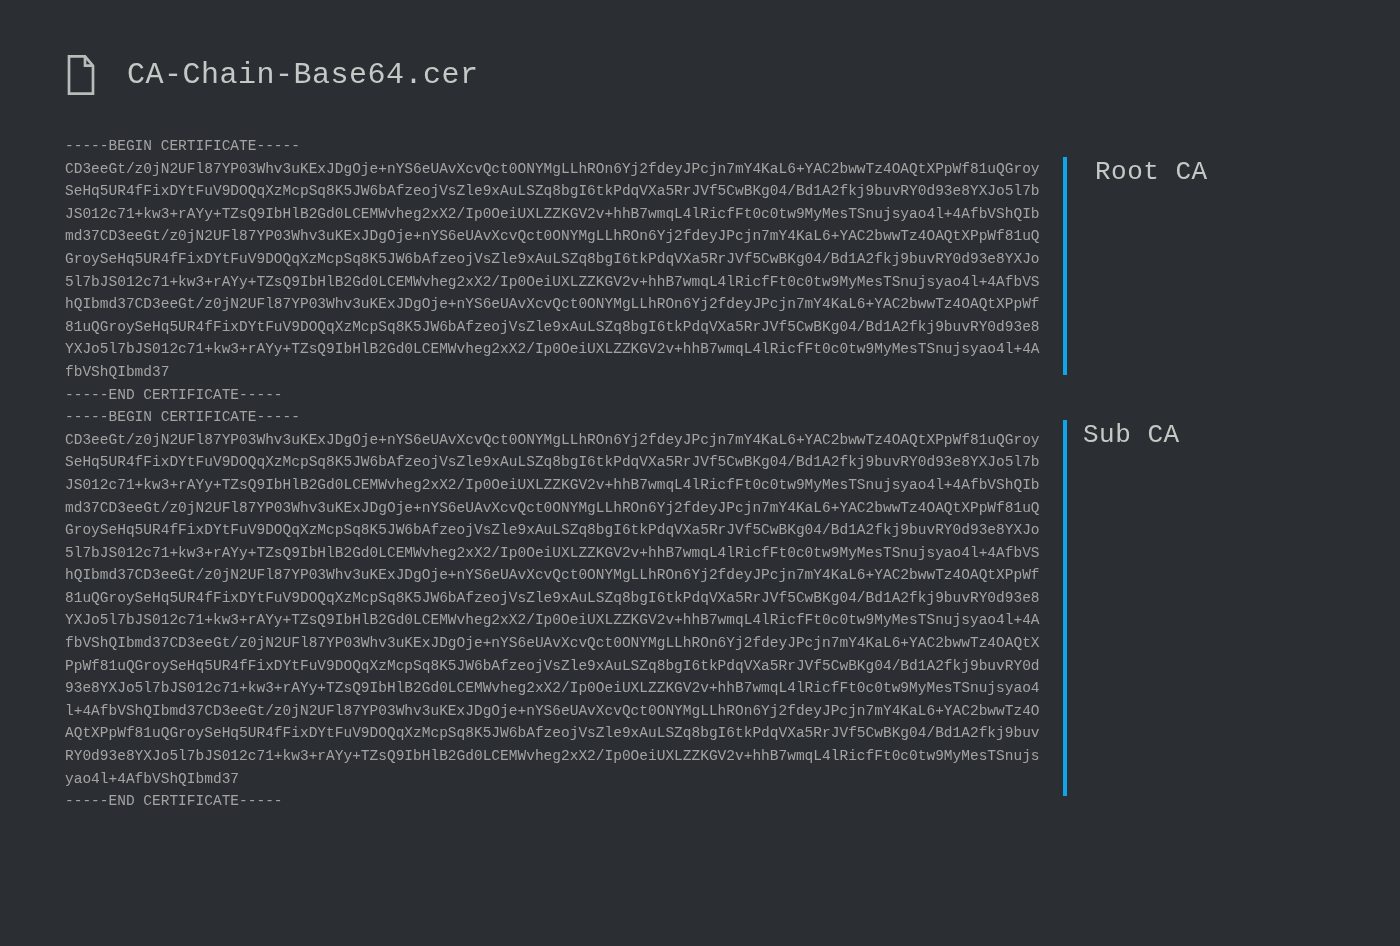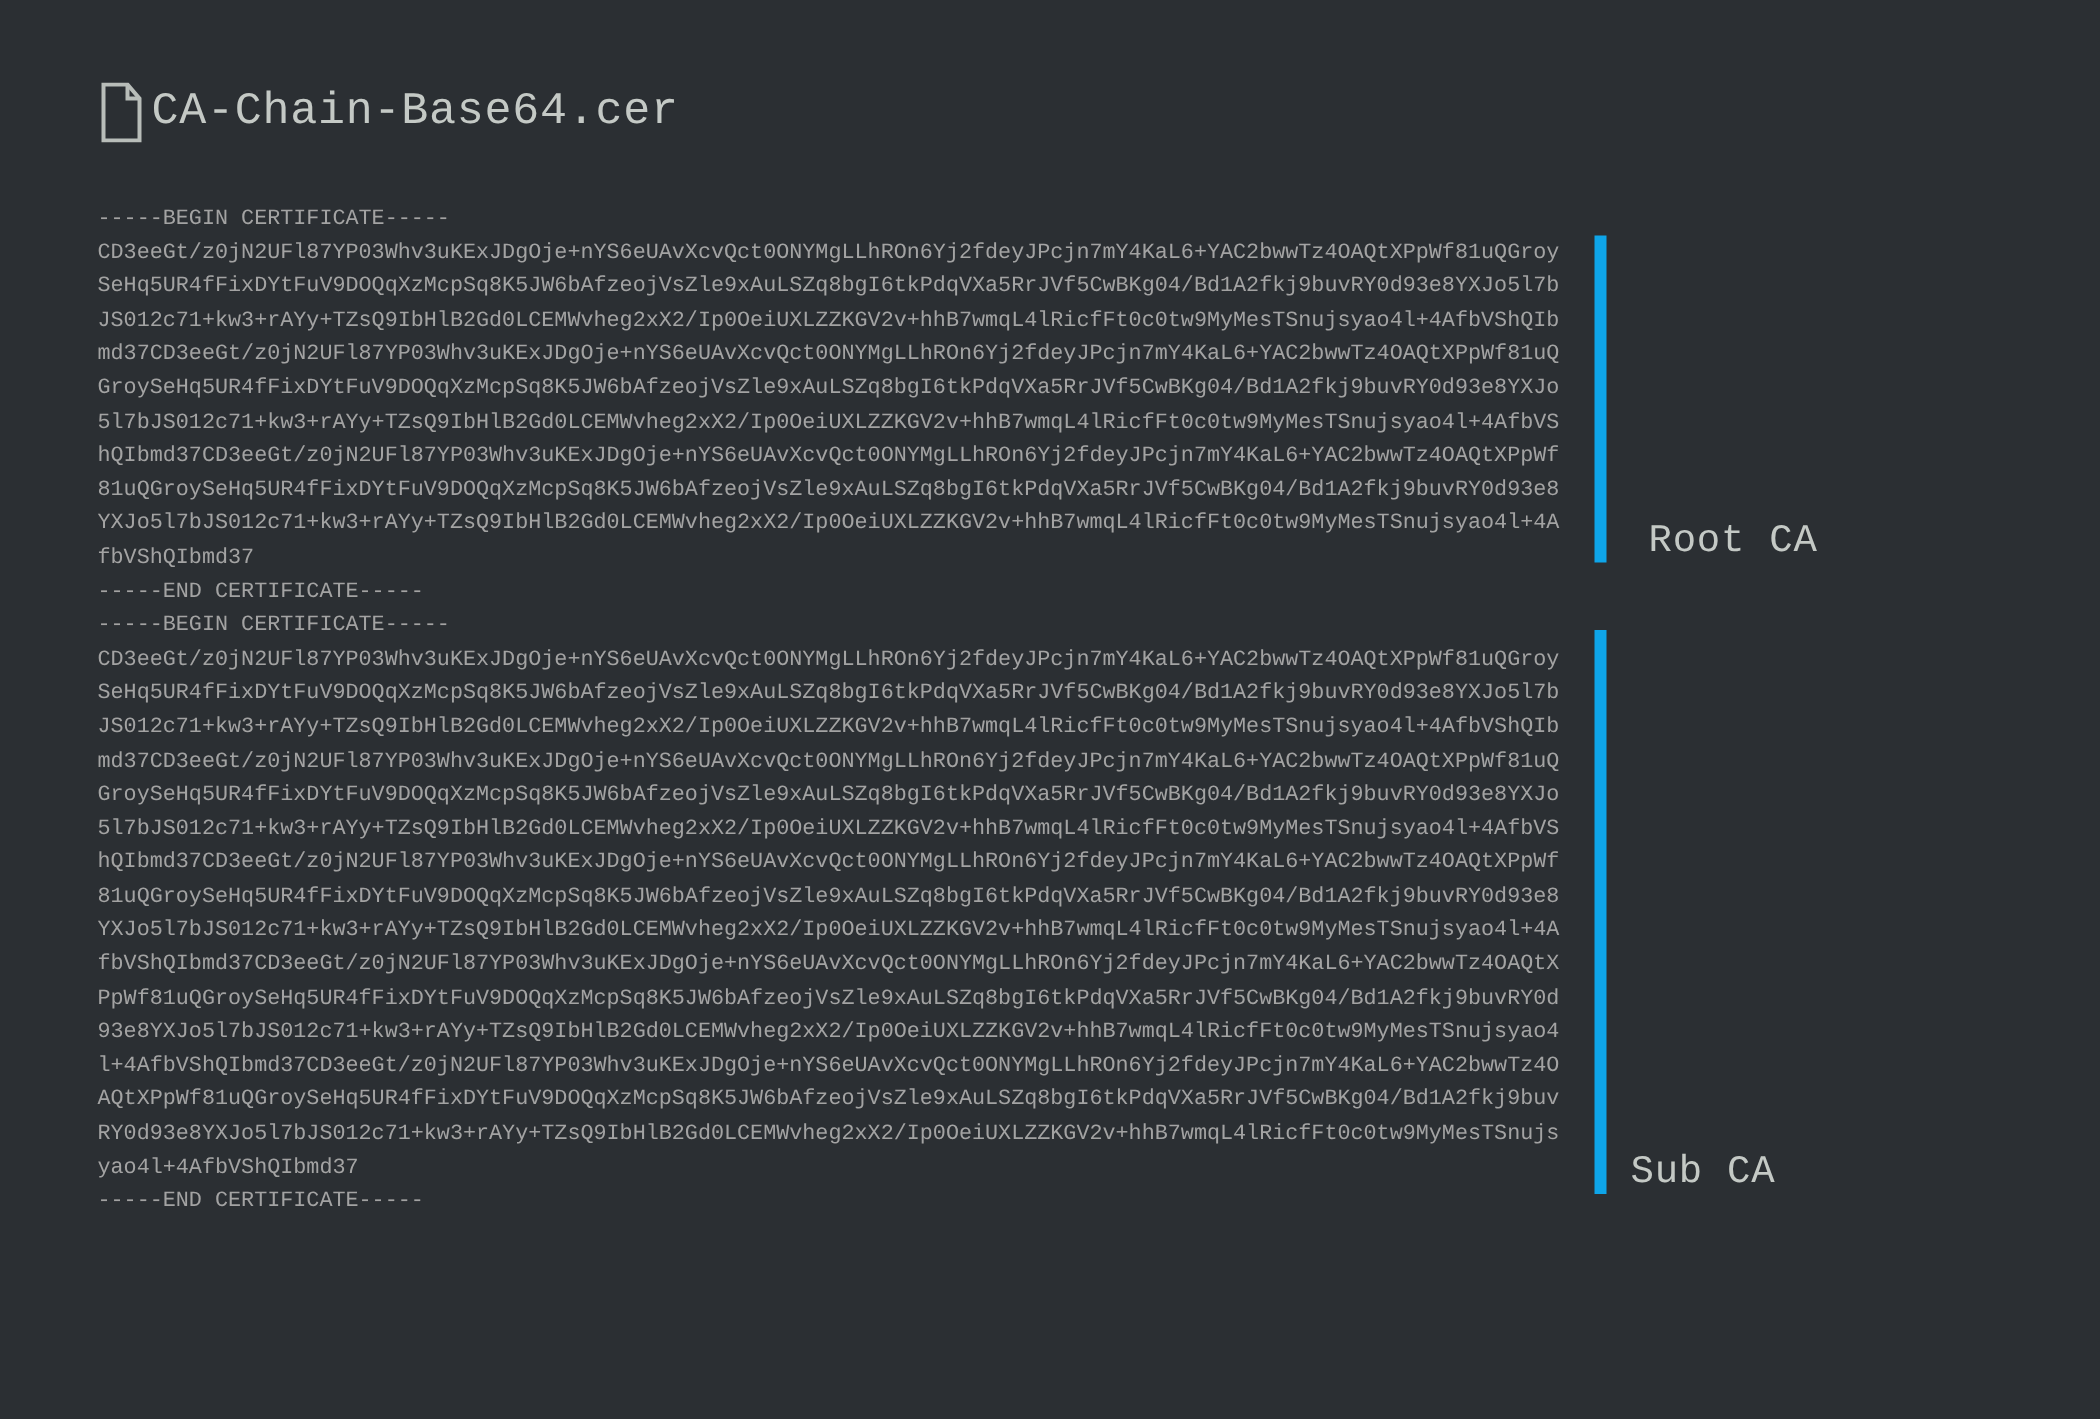--- a/index.html
+++ b/index.html
@@ -12,21 +12,21 @@
     color: #b8bdb9;
     font-family: 'SFMono-Regular', Consolas, 'Liberation Mono', Menlo, monospace;
     width: 1400px;
     height: 946px;
     padding: 55px 65px;
     overflow: hidden;
   }
   .header {
     display: flex;
     align-items: center;
-    gap: 4px;
+    gap: 30px;
     margin-bottom: 40px;
   }
   .file-icon {
     width: 32px;
     height: 40px;
   }
   .file-icon svg {
     width: 100%;
     height: 100%;
     stroke: #b8bdb9;
@@ -55,23 +55,23 @@
     font-family: 'SFMono-Regular', Consolas, 'Liberation Mono', Menlo, monospace;
   }
   .label-column {
     flex: 1;
     display: flex;
     flex-direction: column;
     gap: 45px;
   }
   .label-box {
     display: flex;
-    align-items: flex-end;
+    align-items: flex-start;
     padding-left: 28px;
-    border-left: 8px solid #0ea5e9;
+    border-left: 4px solid #0ea5e9;
     margin-left: 18px;
   }
   .label-box.root {
     height: 218px;
     margin-top: 22px;
   }
   .label-box.sub {
     height: 376px;
     padding-left: 16px;
   }

